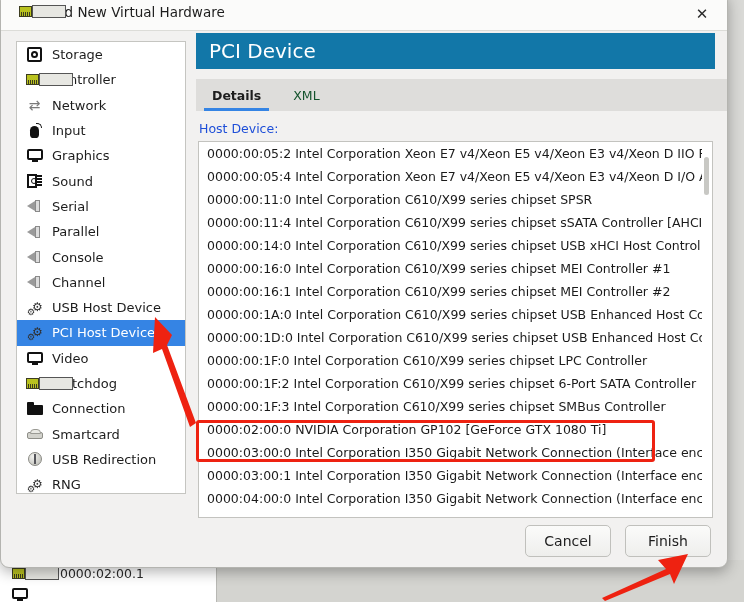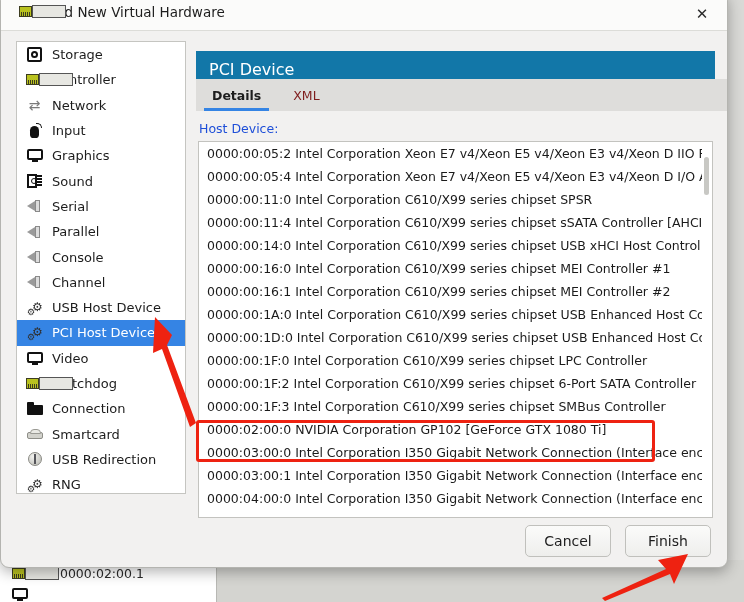--- a/index.html
+++ b/index.html
@@ -215,36 +215,36 @@
   }
   .side-item.selected { background: #3584e4; color: #ffffff; }
   .side-item .si-ico { width: 17px; display: flex; justify-content: center; align-items: center; }
 
   
   #rightpane {
     position: absolute; left: 195px; top: 40px;
     width: 519px; height: 485px;
   }
   #pane-header {
-    position: absolute; left: 0; top: 18px; width: 519px; height: 36px;
+    position: absolute; left: 0; top: 0; width: 519px; height: 36px;
     background: #1277a8;
     color: #ffffff;
     display: flex; align-items: center;
     padding-left: 13px; box-sizing: border-box;
-    font-size: 16px;
+    font-size: 20px;
   }
   #tabbar {
     position: absolute; left: 0; top: 46px; width: 585px; height: 32px;
     background: #dedddb;
     display: flex; align-items: stretch;
   }
   .tab {
     padding: 0 16px; display: flex; align-items: center;
     font-size: 12.5px; cursor: pointer; position: relative;
-    color: #7f1d1d;
+    color: #14532d;
   }
   .tab.active { color: #1d1d1d; font-weight: bold; }
   .tab.active::after {
     content: ""; position: absolute; left: 8px; right: 8px; bottom: 0;
     height: 3px; background: #3584e4;
   }
   #hostdev-label {
     position: absolute; left: 3px; top: 88px;
     font-size: 12.5px; color: #1d4ed8;
   }

